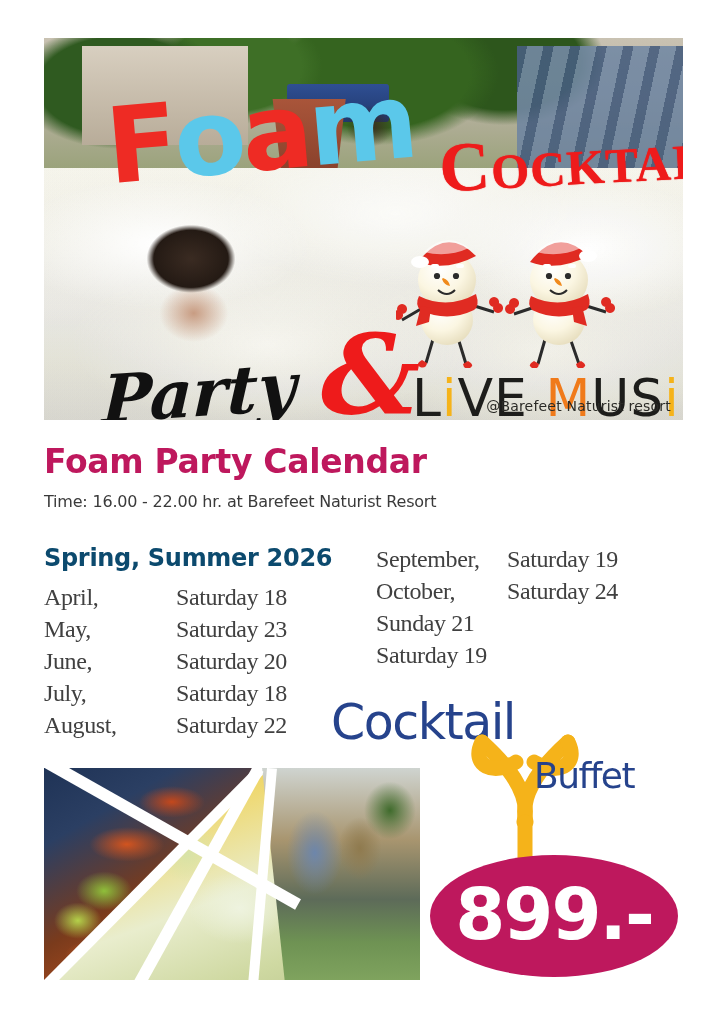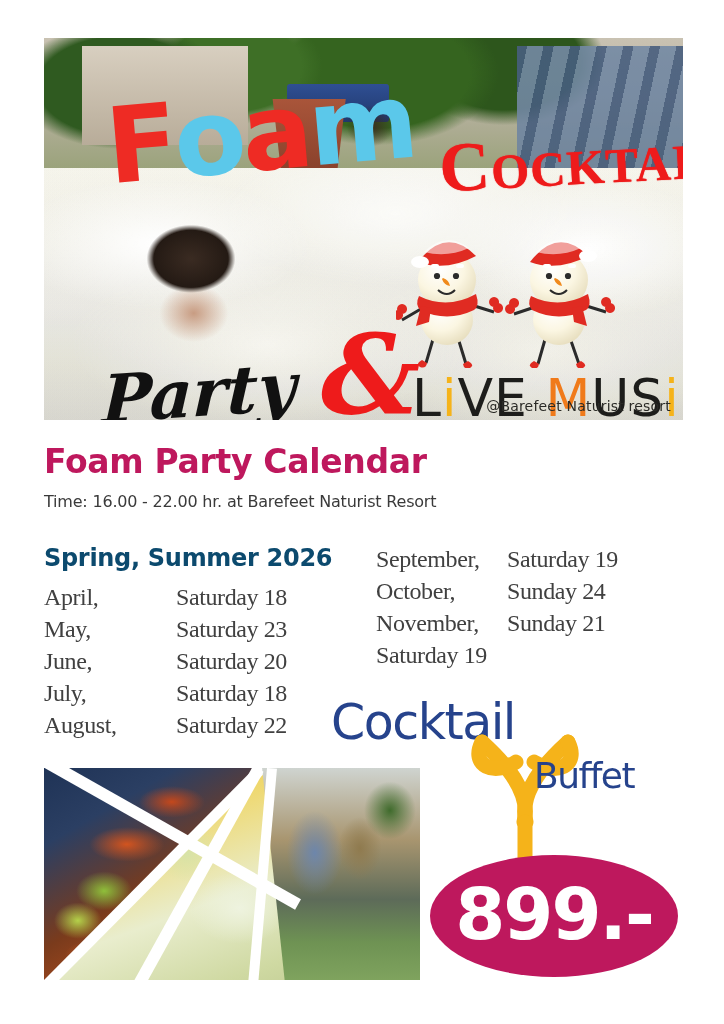--- a/index.html
+++ b/index.html
@@ -311,24 +311,23 @@
     </div>
 </div>
 
 <div class="col-right">
   <div class="row">
       <span class="m">September,</span>
       <span class="d">Saturday 19</span>
     </div>
   <div class="row">
       <span class="m">October,</span>
-      <span class="d">Sunday 24</span>
-    </div>
-  <div class="row">
-      <span class="m">November,</span>
+      <span class="d">Saturday 24</span>
+    </div>
+  <div class="row">
       <span class="d">Sunday 21</span>
     </div>
   <div class="row">
       <span class="d">Saturday 19</span>
     </div>
 </div>
 
 <div class="logo-cocktail">Cocktail</div>
 
 <svg class="glass-icon" viewBox="0 0 130 152">

